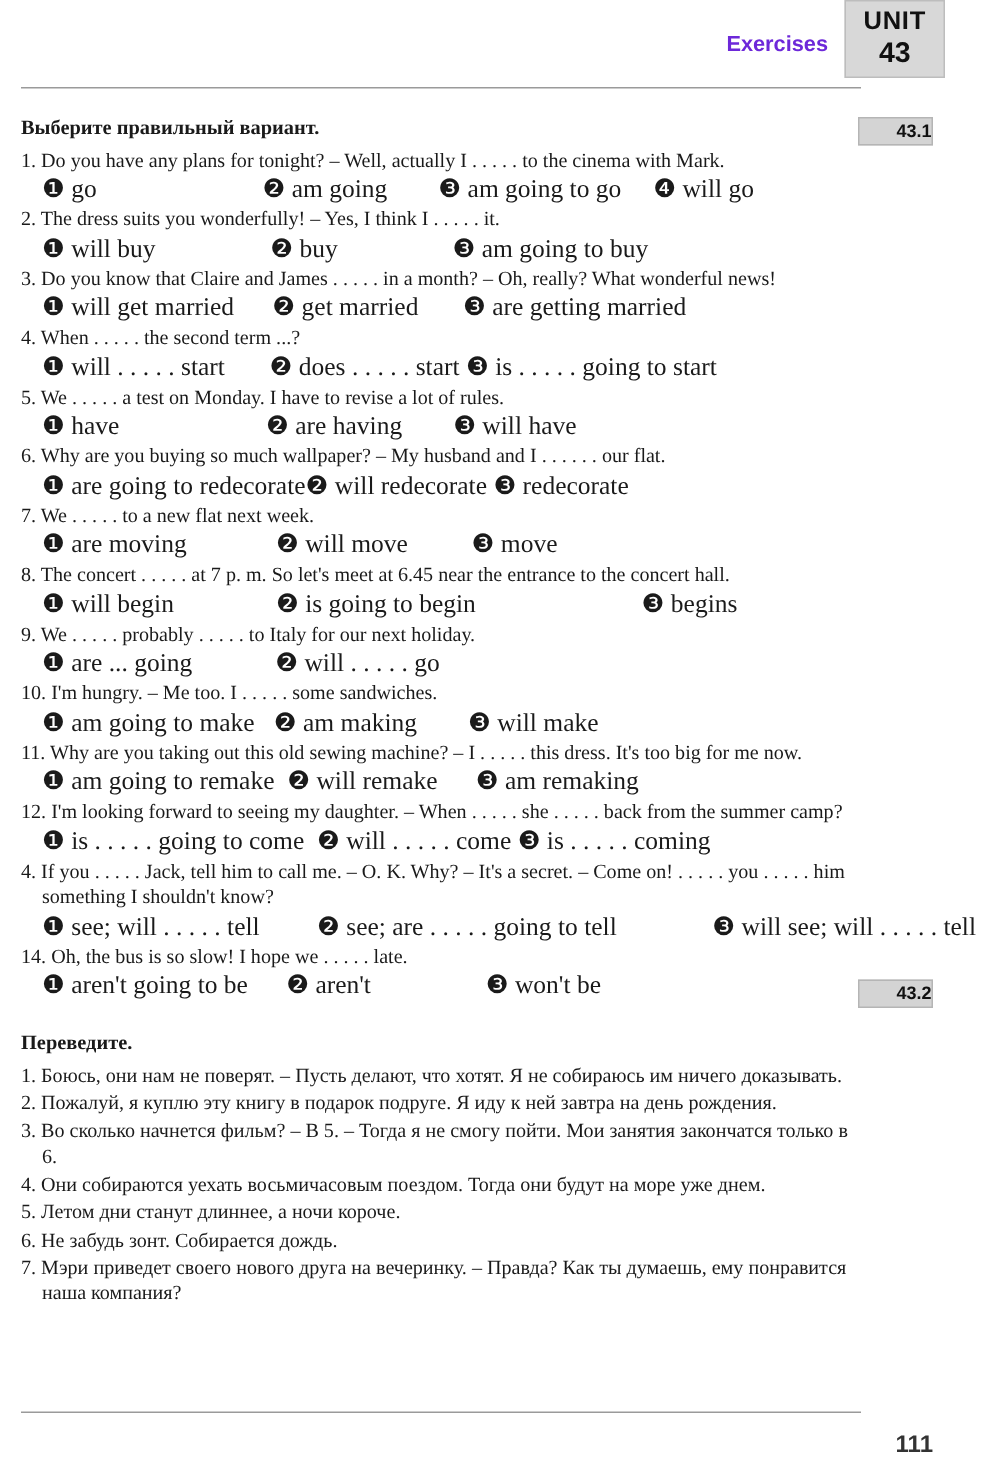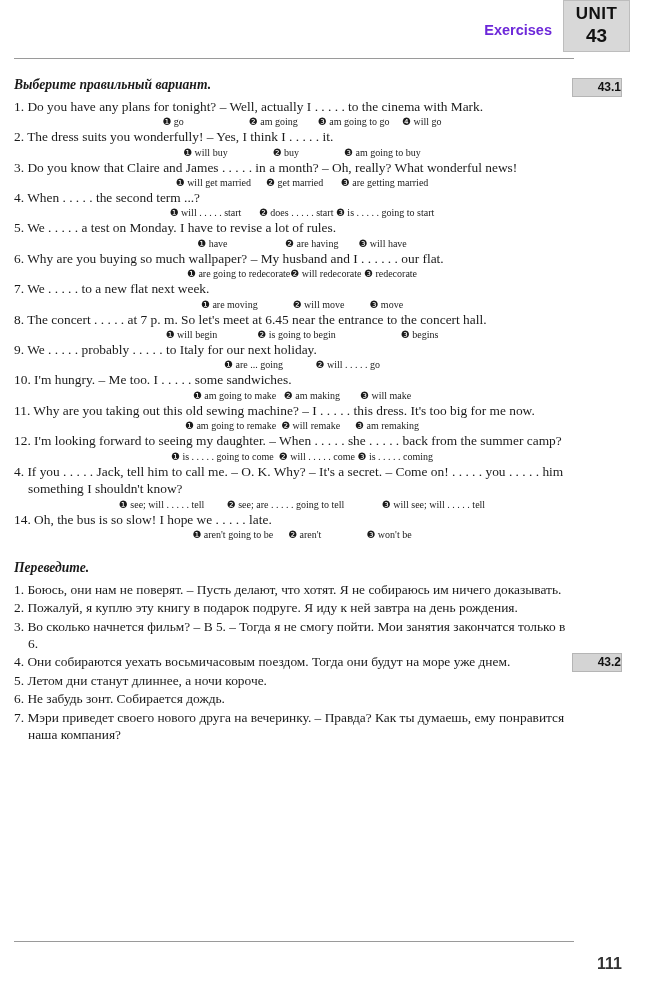--- a/index.html
+++ b/index.html
@@ -89,37 +89,35 @@
   
   .content {
     position: absolute;
     left: 14px;
     top: 76px;
     width: 562px;
     font-size: 13.4px;
     line-height: 1.3;
   }
   .instr {
-    font-style: italic;
     font-weight: bold;
     font-size: 13.6px;
     margin: 0 0 4px 0;
   }
   .q {
     margin: 0;
     padding: 0 0 0 14px;
     text-indent: -14px;
     white-space: normal;
   }
   .opts {
     margin: 0;
     padding: 0 0 0 14px;
     white-space: pre;
-    font-size: 10px;
-    text-align: center;
+    font-size: 17px;
   }
   .block2 {
     margin-top: 18px;
   }
   .t {
     margin: 0 0 1px 0;
     padding: 0 0 0 14px;
     text-indent: -14px;
   }
   .pagenum {

